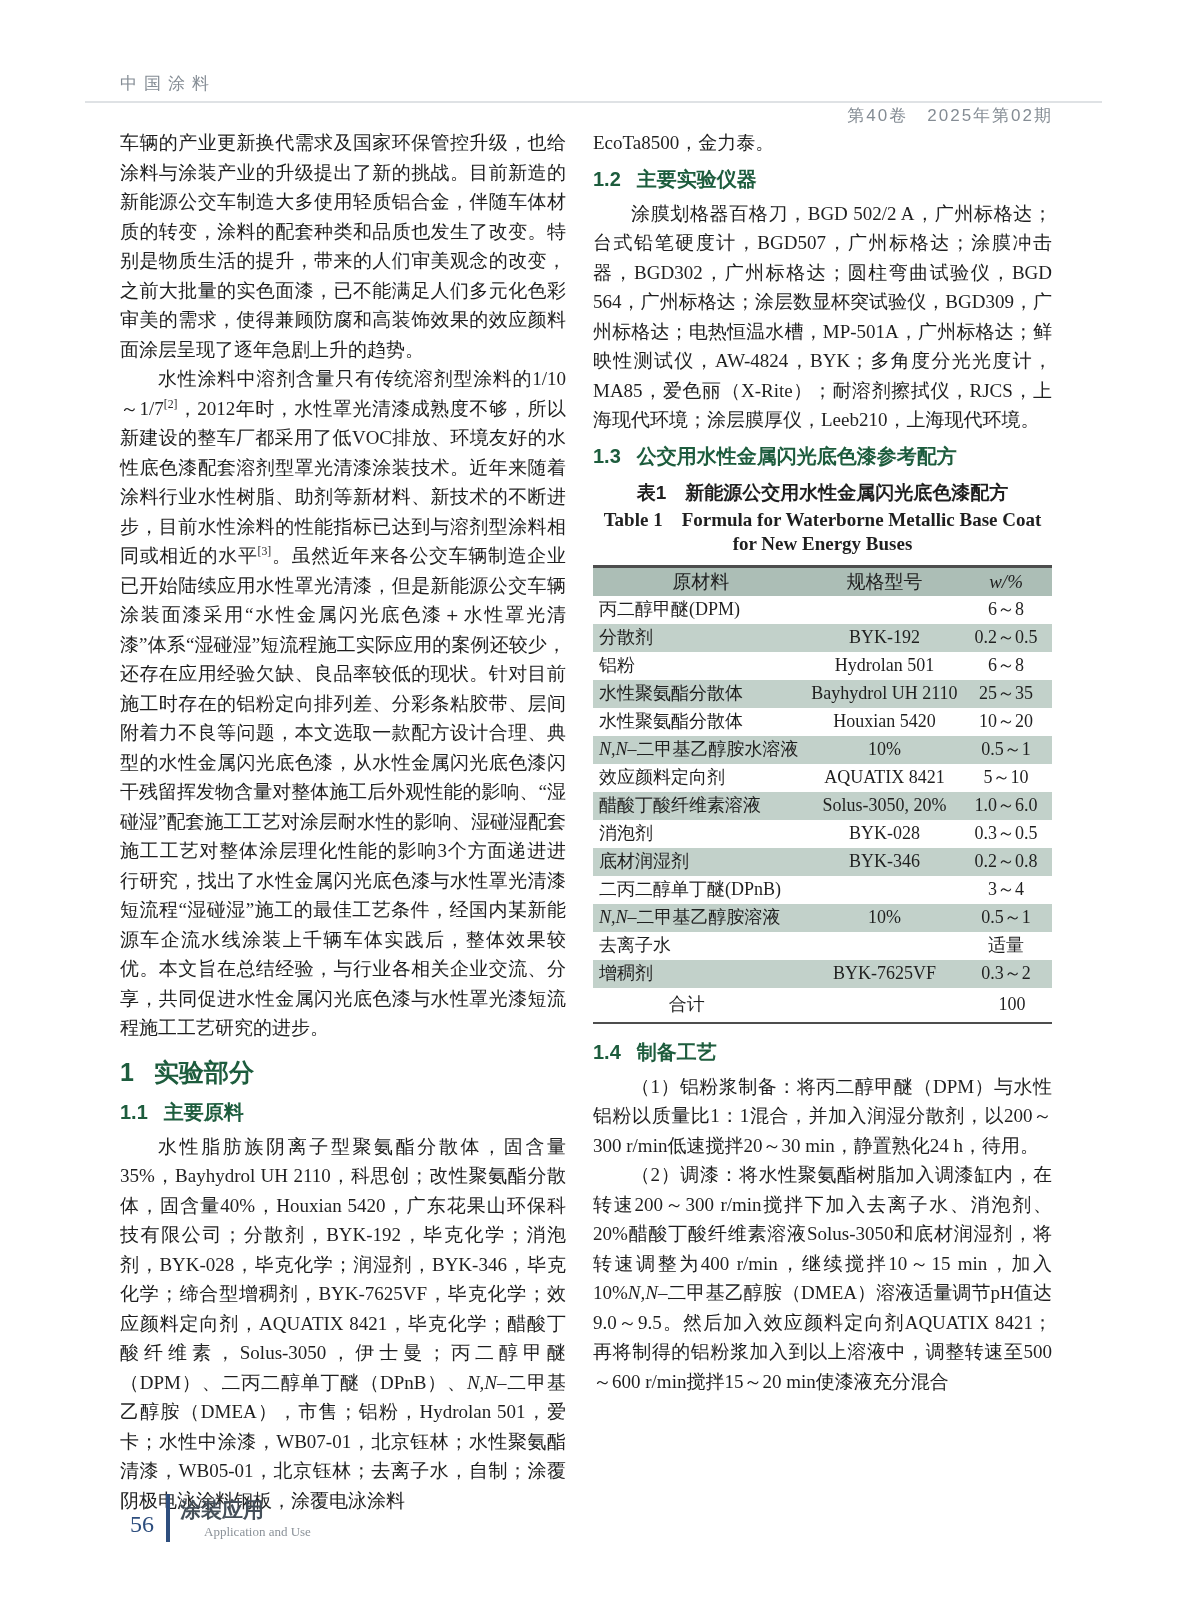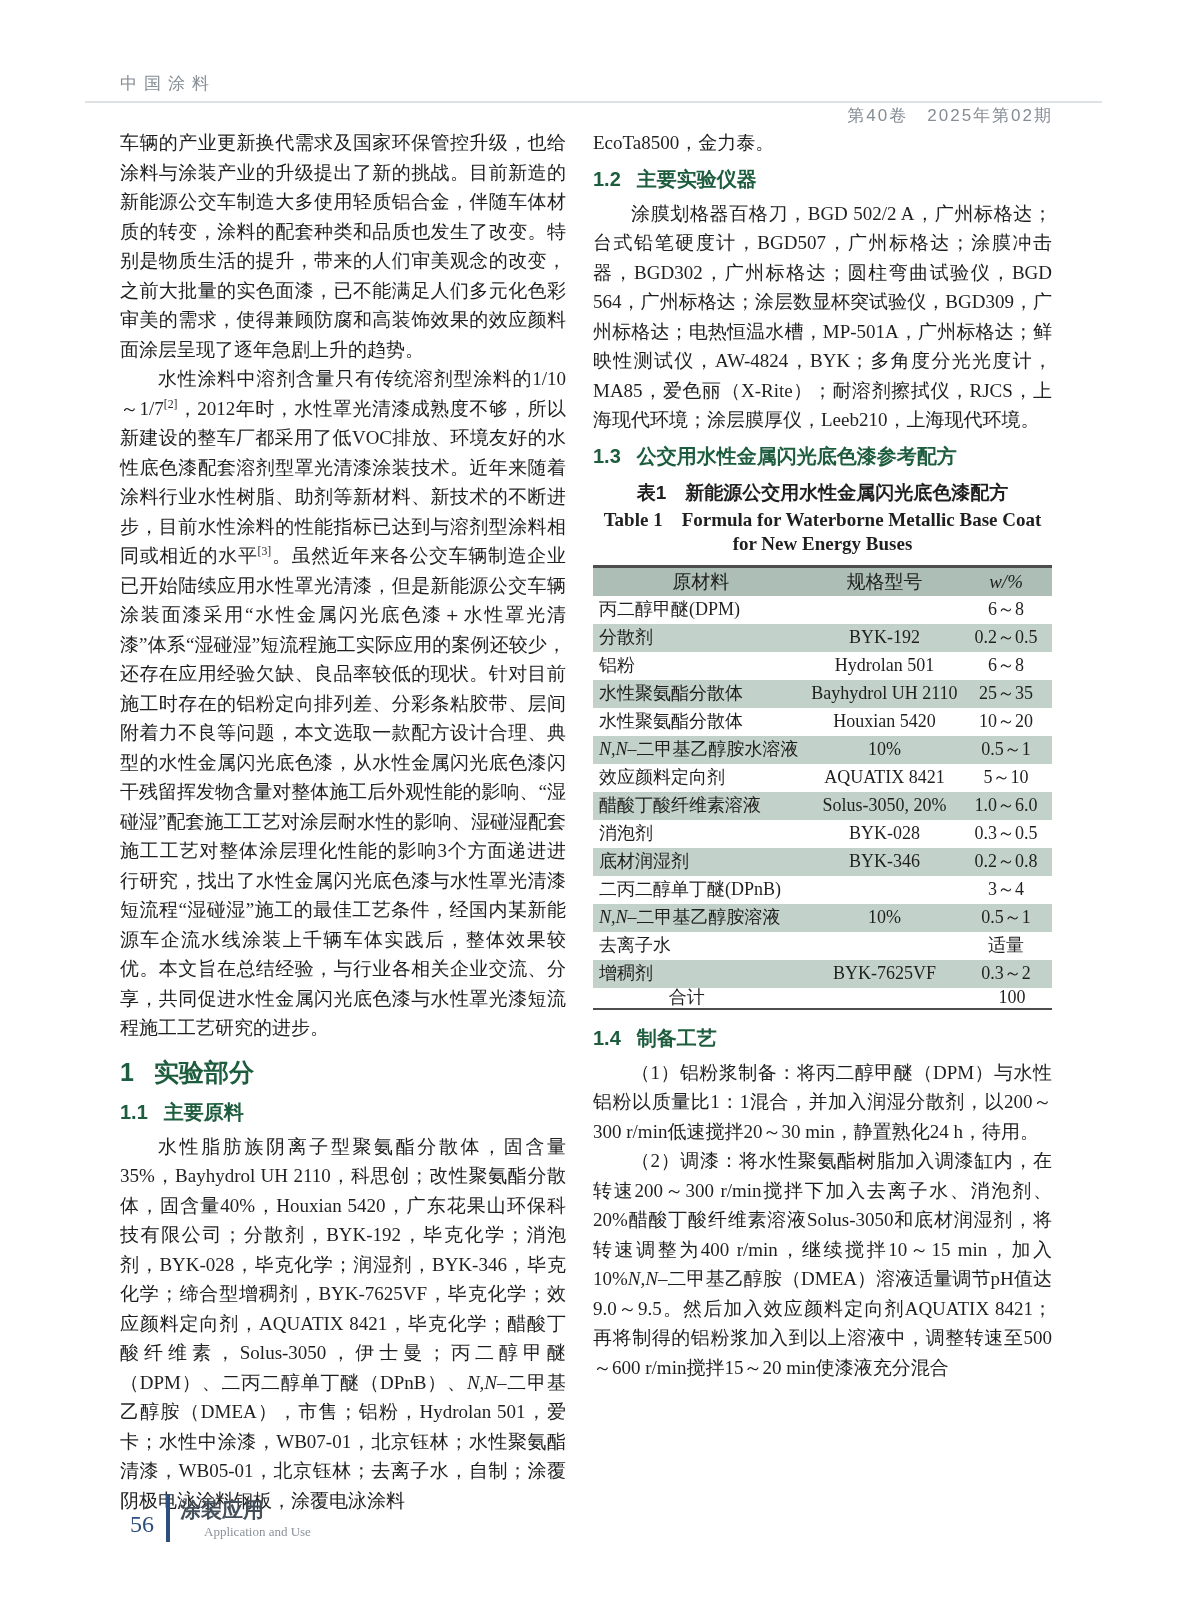--- a/index.html
+++ b/index.html
@@ -39,21 +39,21 @@
   .table-wrap{margin:10px 0 14px 0;}
   .tbl-title-cn{
     text-align:center;font-weight:bold;font-size:19px;line-height:26px;
     font-family:"Liberation Sans","DejaVu Sans",sans-serif;color:#1f1f1f;
   }
   .tbl-title-en{text-align:center;font-weight:bold;font-size:19px;line-height:24px;margin-top:2px;}
   .tbl{border-top:3px solid #4d4d4d;border-bottom:2px solid #4d4d4d;margin-top:9px;}
   .thead{display:flex;align-items:center;height:28px;background:#acbeb6;font-size:19px;}
   .trow{display:flex;align-items:center;height:28px;font-size:18px;font-family:Liberation Serif, serif;}
   .trow.shaded{background:#c2d1ca;}
-  .trow.total{height:20px;gap:30px;}
+  .trow.total{height:34px;gap:30px;}
   .c1{width:47%;box-sizing:border-box;padding-left:6px;text-align:left;}
   .c2{width:33%;text-align:center;}
   .c3{width:20%;text-align:center;}
   .thead .c1{text-align:center;padding-left:0;}
   .thead .c3{font-style:italic;}
   .trow.total .c1{text-align:center;padding-left:0;}
   
   .footer{position:absolute;left:130px;top:1494px;display:flex;align-items:center;}
   .page-num{font-size:24px;color:#2e4e7e;align-self:flex-end;margin-bottom:4px;}
   .footer-bar{width:4px;height:48px;background:#2e4e7e;margin:0 10px 0 12px;}

